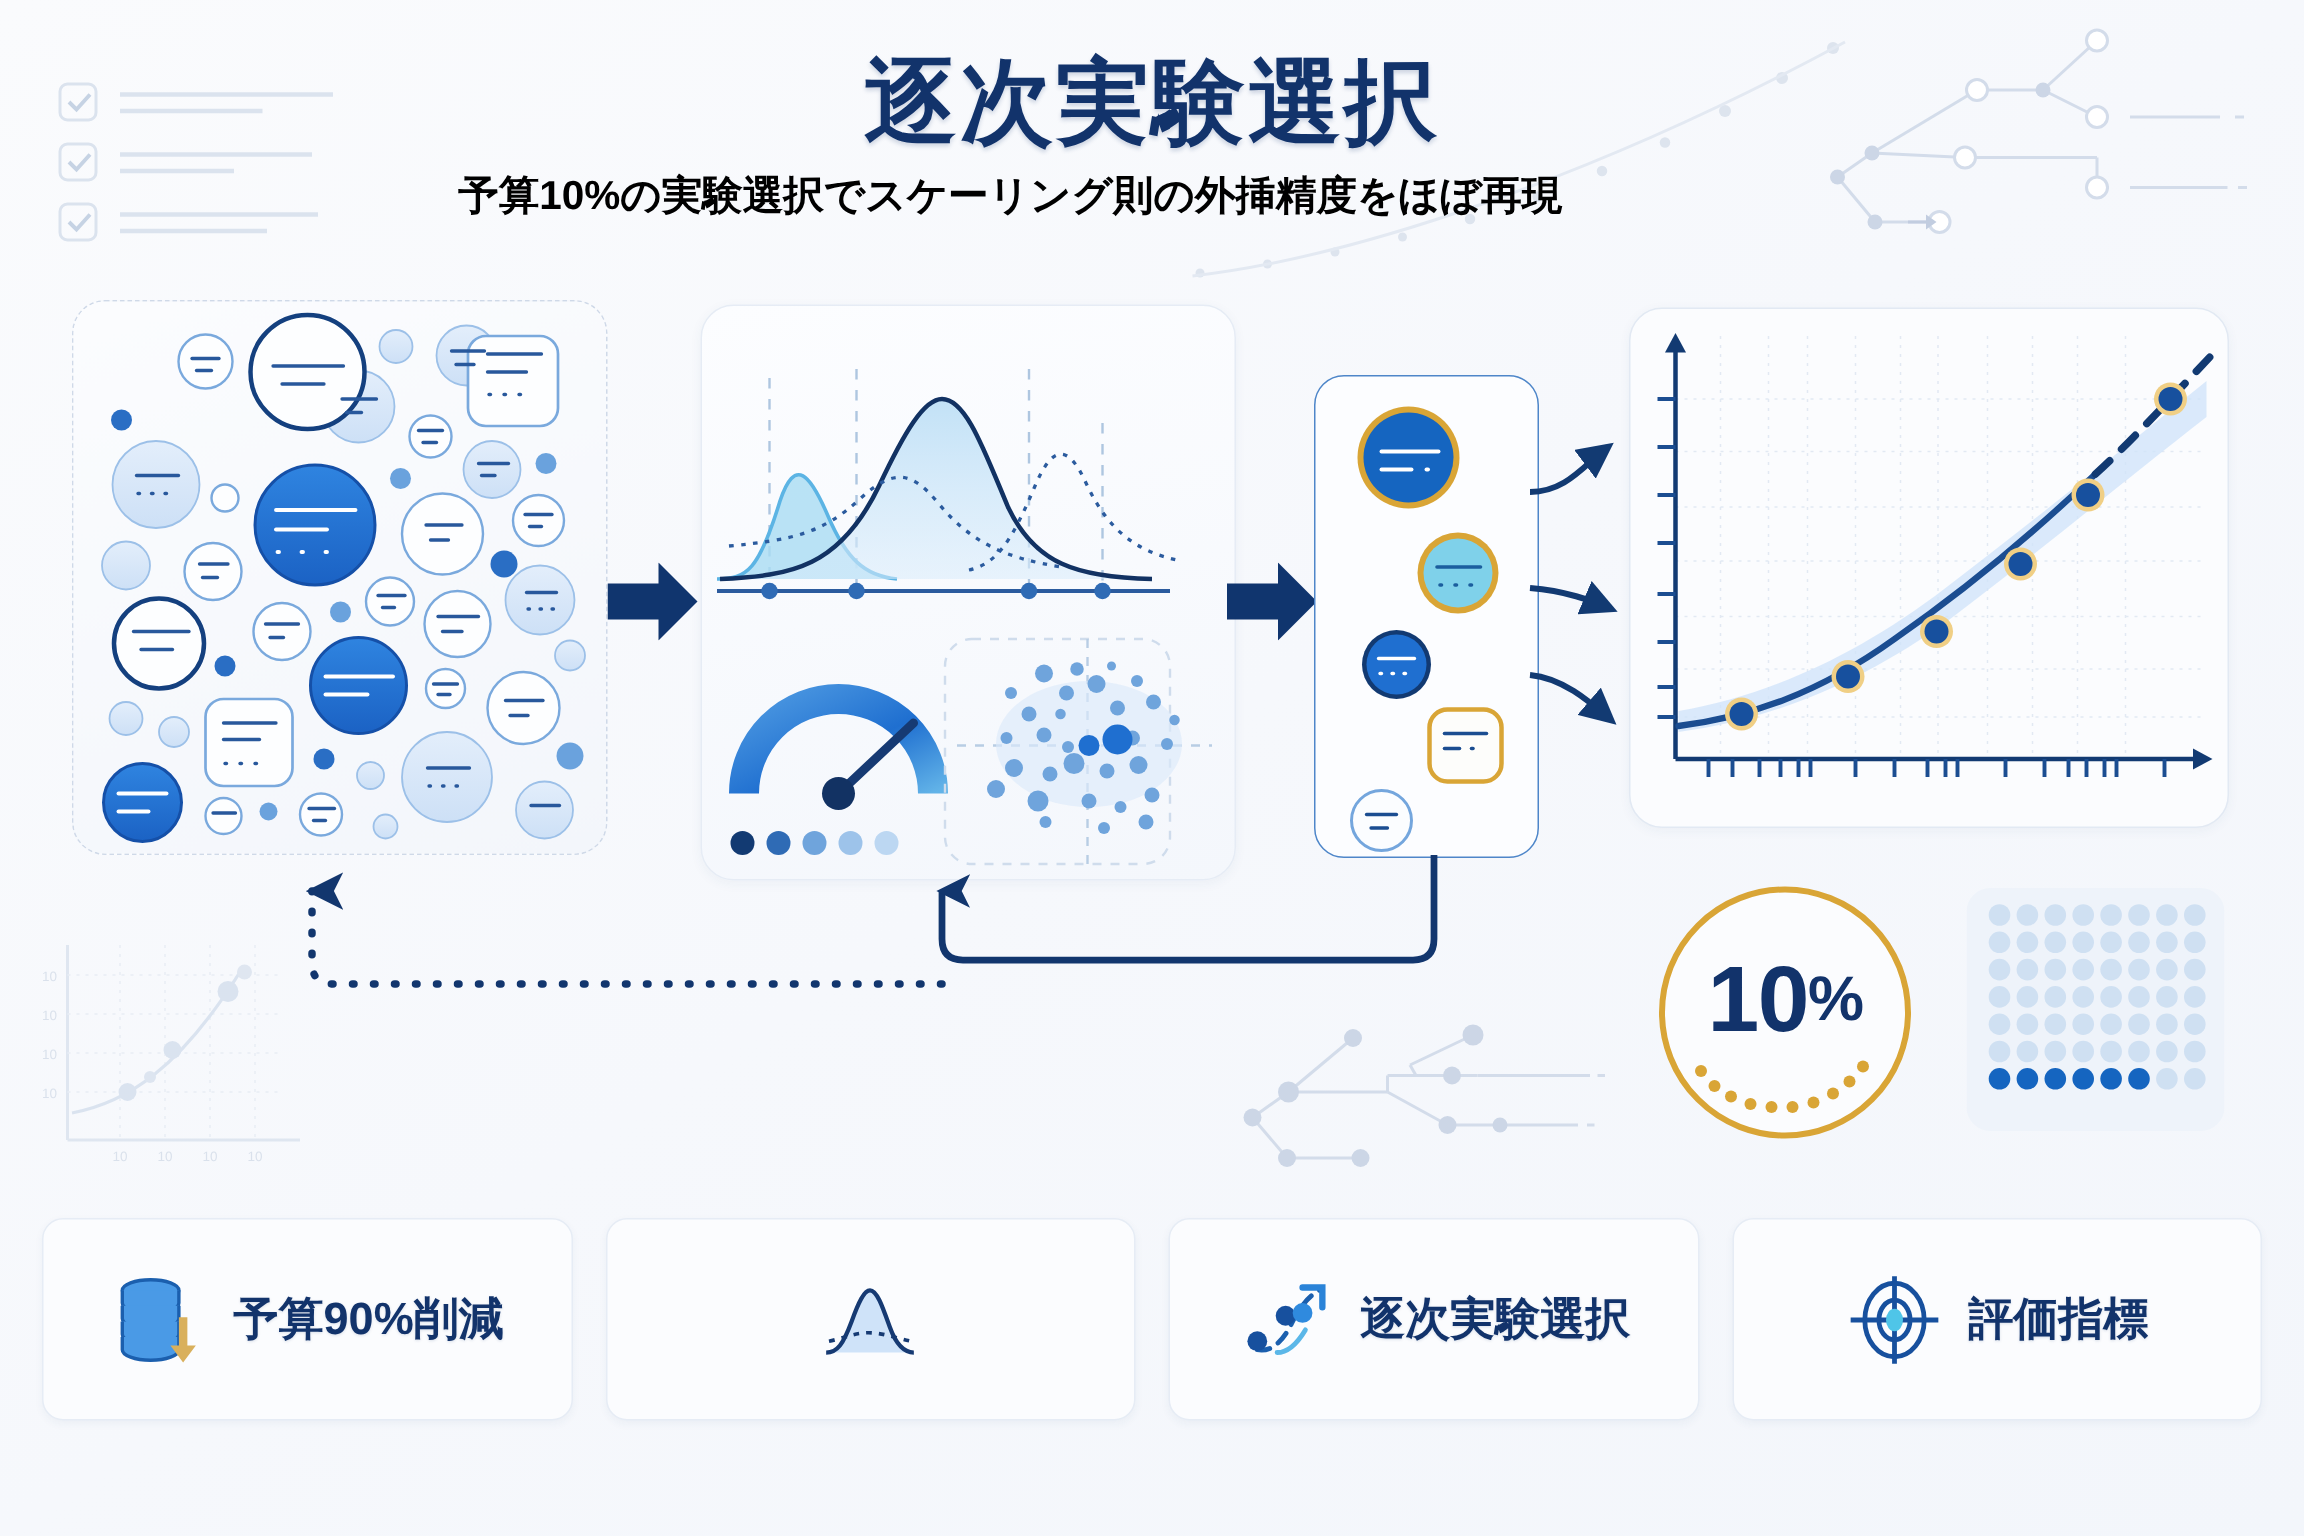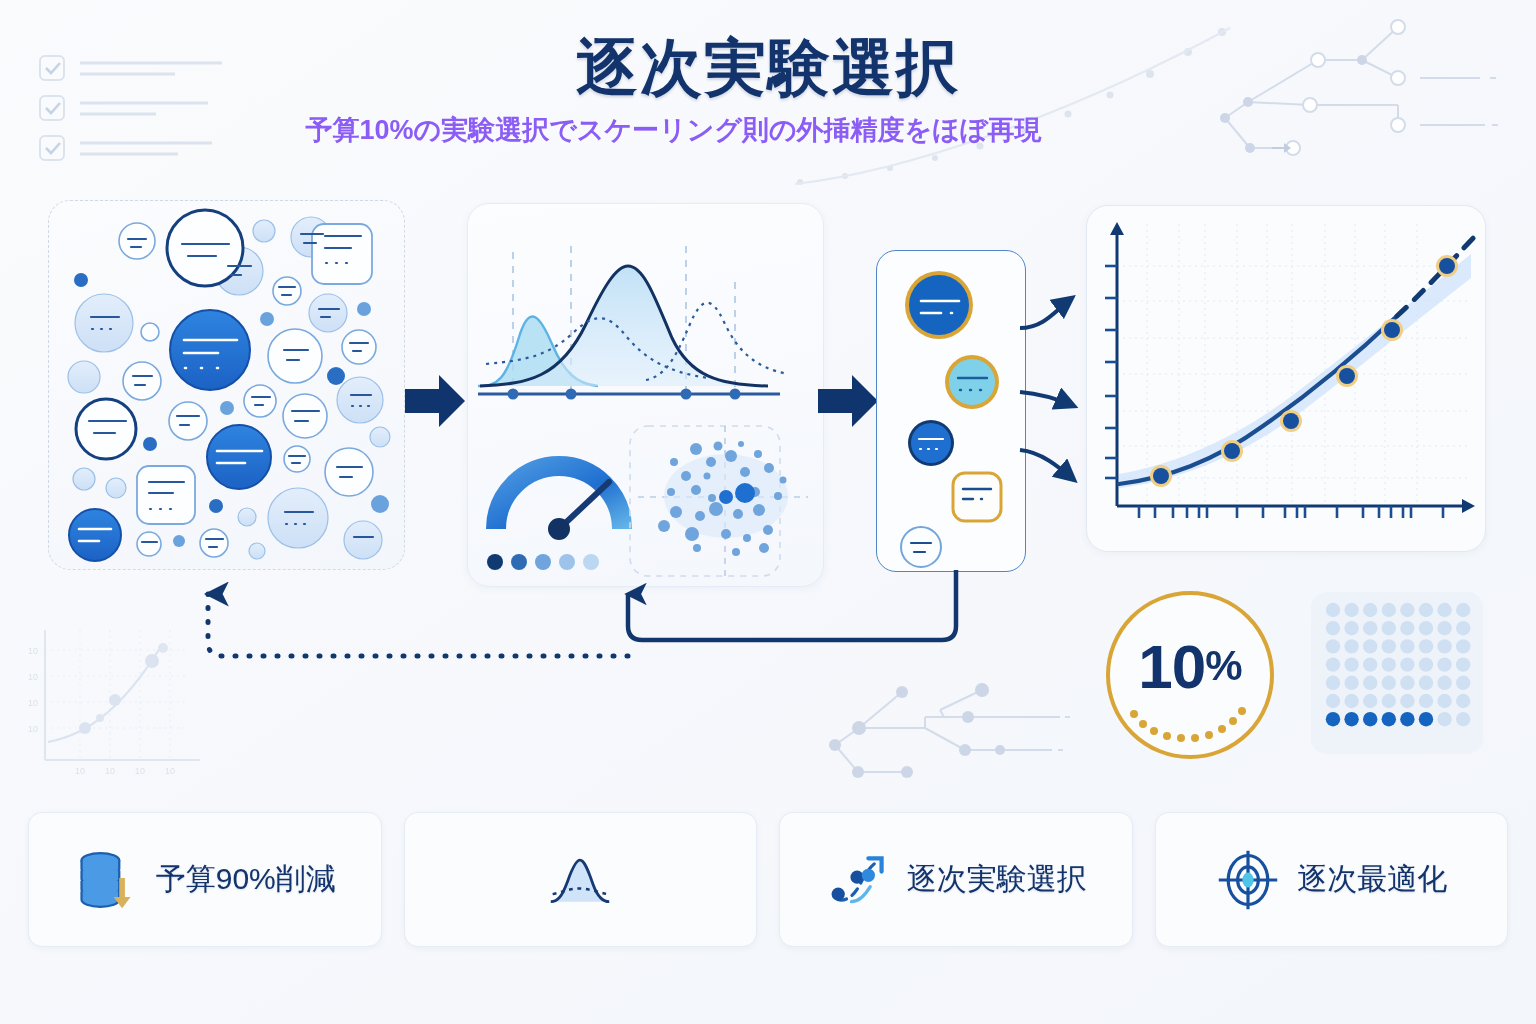--- a/index.html
+++ b/index.html
@@ -14,21 +14,21 @@
   svg{display:block;}
 
   
   .title{
     position:absolute;left:0;top:26px;width:1536px;text-align:center;
     font-size:62px;font-weight:bold;color:#12336b;letter-spacing:2px;
     text-shadow:0 2px 3px rgba(18,51,107,.18);
   }
   .subtitle{
     position:absolute;left:0;top:112px;width:1347px;text-align:center;
-    font-size:27px;font-weight:bold;color:#8b5cf6;letter-spacing:0px;
+    font-size:27px;font-weight:bold;color:#000000;letter-spacing:0px;
   }
 
   
   .panel{position:absolute;border-radius:22px;background:#fbfcfe;}
   .panel-pool{left:48px;top:200px;width:355px;height:368px;
     border:1.6px dashed #cfd9e8;background:linear-gradient(160deg,#fbfcfe,#f3f6fb);}
   .panel-model{left:467px;top:203px;width:355px;height:382px;
     border:1.5px solid #e6ecf5;background:linear-gradient(170deg,#fcfdff,#f4f7fc);
     box-shadow:0 2px 8px rgba(40,70,120,.05);}
   .panel-select{left:876px;top:250px;width:148px;height:320px;
@@ -38,21 +38,21 @@
     box-shadow:0 2px 8px rgba(40,70,120,.05);}
 
   
   .cards{position:absolute;left:28px;top:812px;width:1480px;height:135px;
     display:flex;gap:22px;}
   .card{
     flex:1;background:#fbfcfe;border:1.4px solid #e6ecf5;border-radius:14px;
     display:flex;align-items:center;justify-content:center;gap:16px;
     box-shadow:0 2px 6px rgba(40,70,120,.05);
   }
-  .card-label{font-size:30px;font-weight:normal;color:#12336b;white-space:nowrap;
+  .card-label{font-size:30px;font-weight:bold;color:#12336b;white-space:nowrap;
     text-shadow:0 1px 2px rgba(18,51,107,.15);}
   .card-icon{width:66px;height:66px;flex:none;}
 
   
   .badge{position:absolute;left:1103px;top:588px;width:174px;height:174px;}
   .badge-text{
     position:absolute;inset:0;display:flex;align-items:center;justify-content:center;
     font-size:62px;font-weight:bold;color:#12336b;letter-spacing:-1px;
     padding-bottom:18px;box-sizing:border-box;
   }
@@ -755,18 +755,18 @@
     <div class="card">
       <svg class="card-icon" viewBox="0 0 70 70">
         <g stroke="#17509e" stroke-width="3.4" fill="none">
           <ellipse cx="35" cy="35" rx="21" ry="26"></ellipse>
           <ellipse cx="35" cy="35" rx="11" ry="14"></ellipse>
           <line x1="35" y1="4" x2="35" y2="66"></line>
           <line x1="4" y1="35" x2="66" y2="35"></line>
         </g>
         <ellipse cx="35" cy="35" rx="6" ry="8" fill="#4fc5e8"></ellipse>
       </svg>
-      <span class="card-label">逐次最適化</span>
+      <span class="card-label">評価指標</span>
     </div>
 
 
   </div>
 </div>
 
 </body></html>

